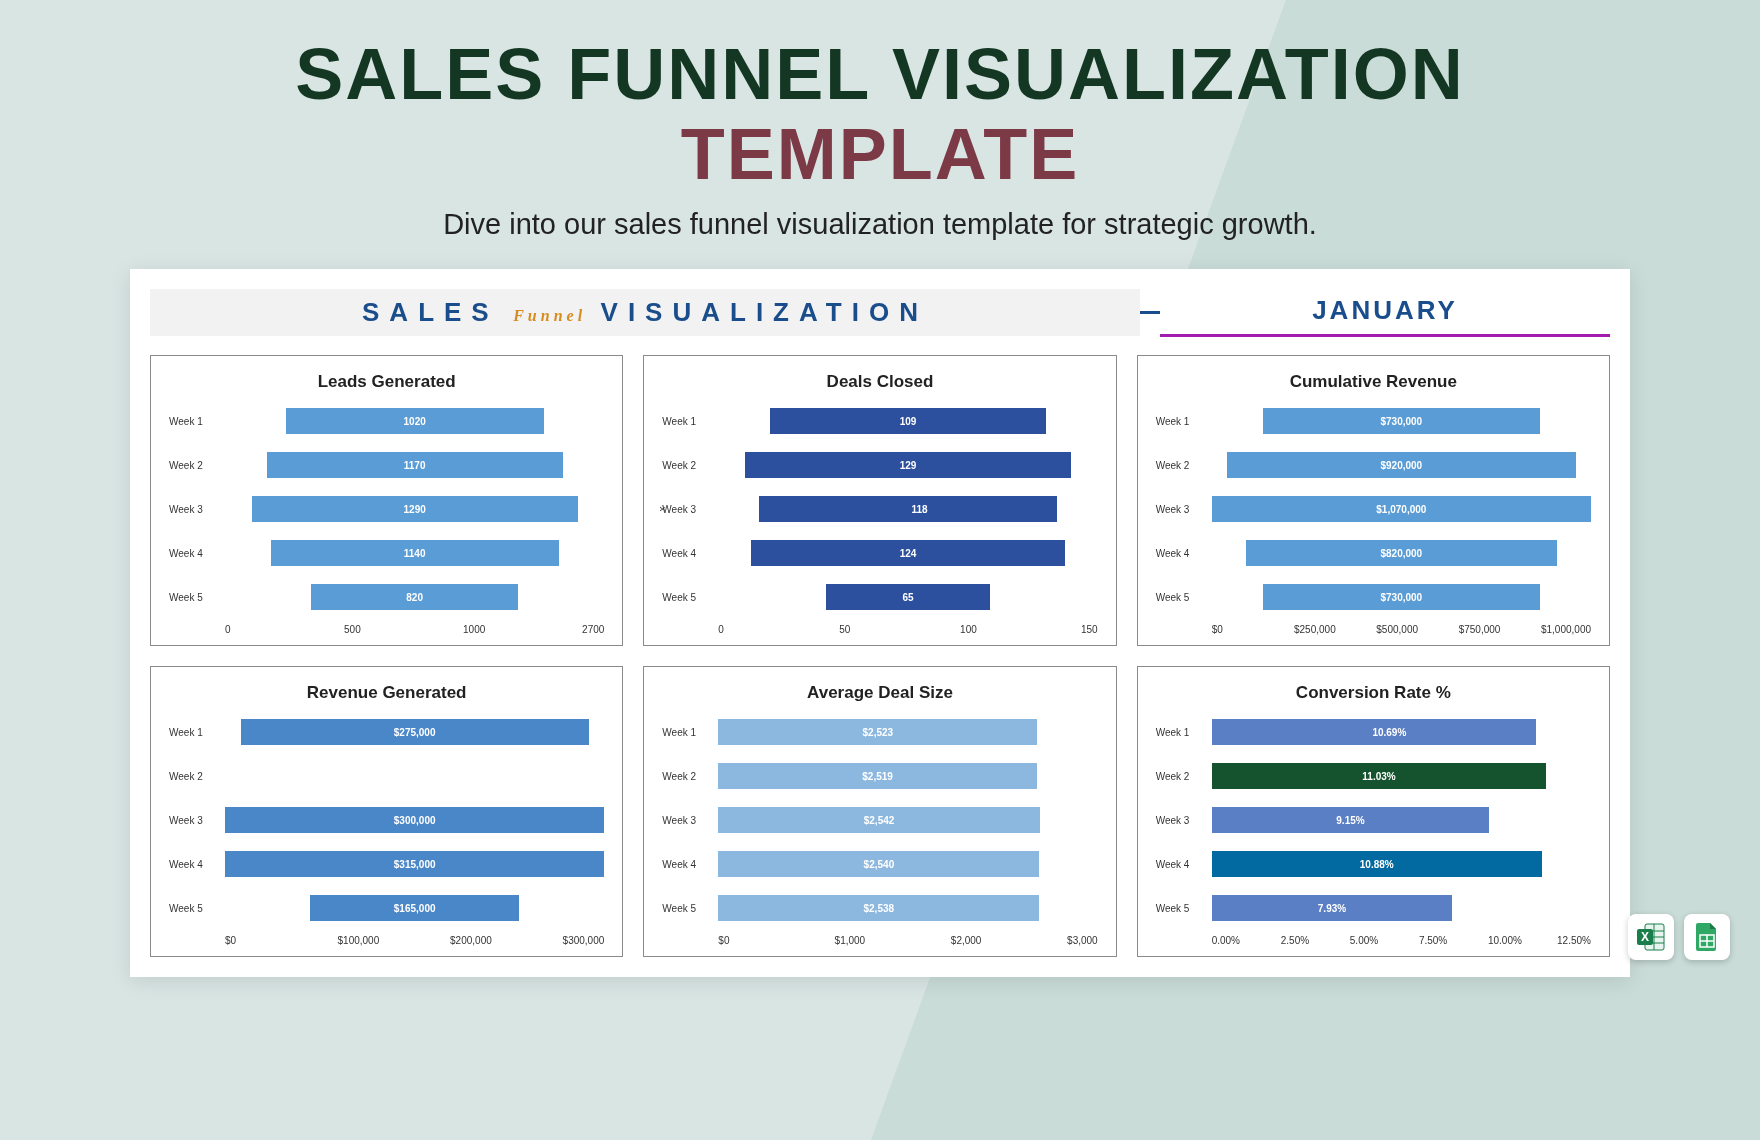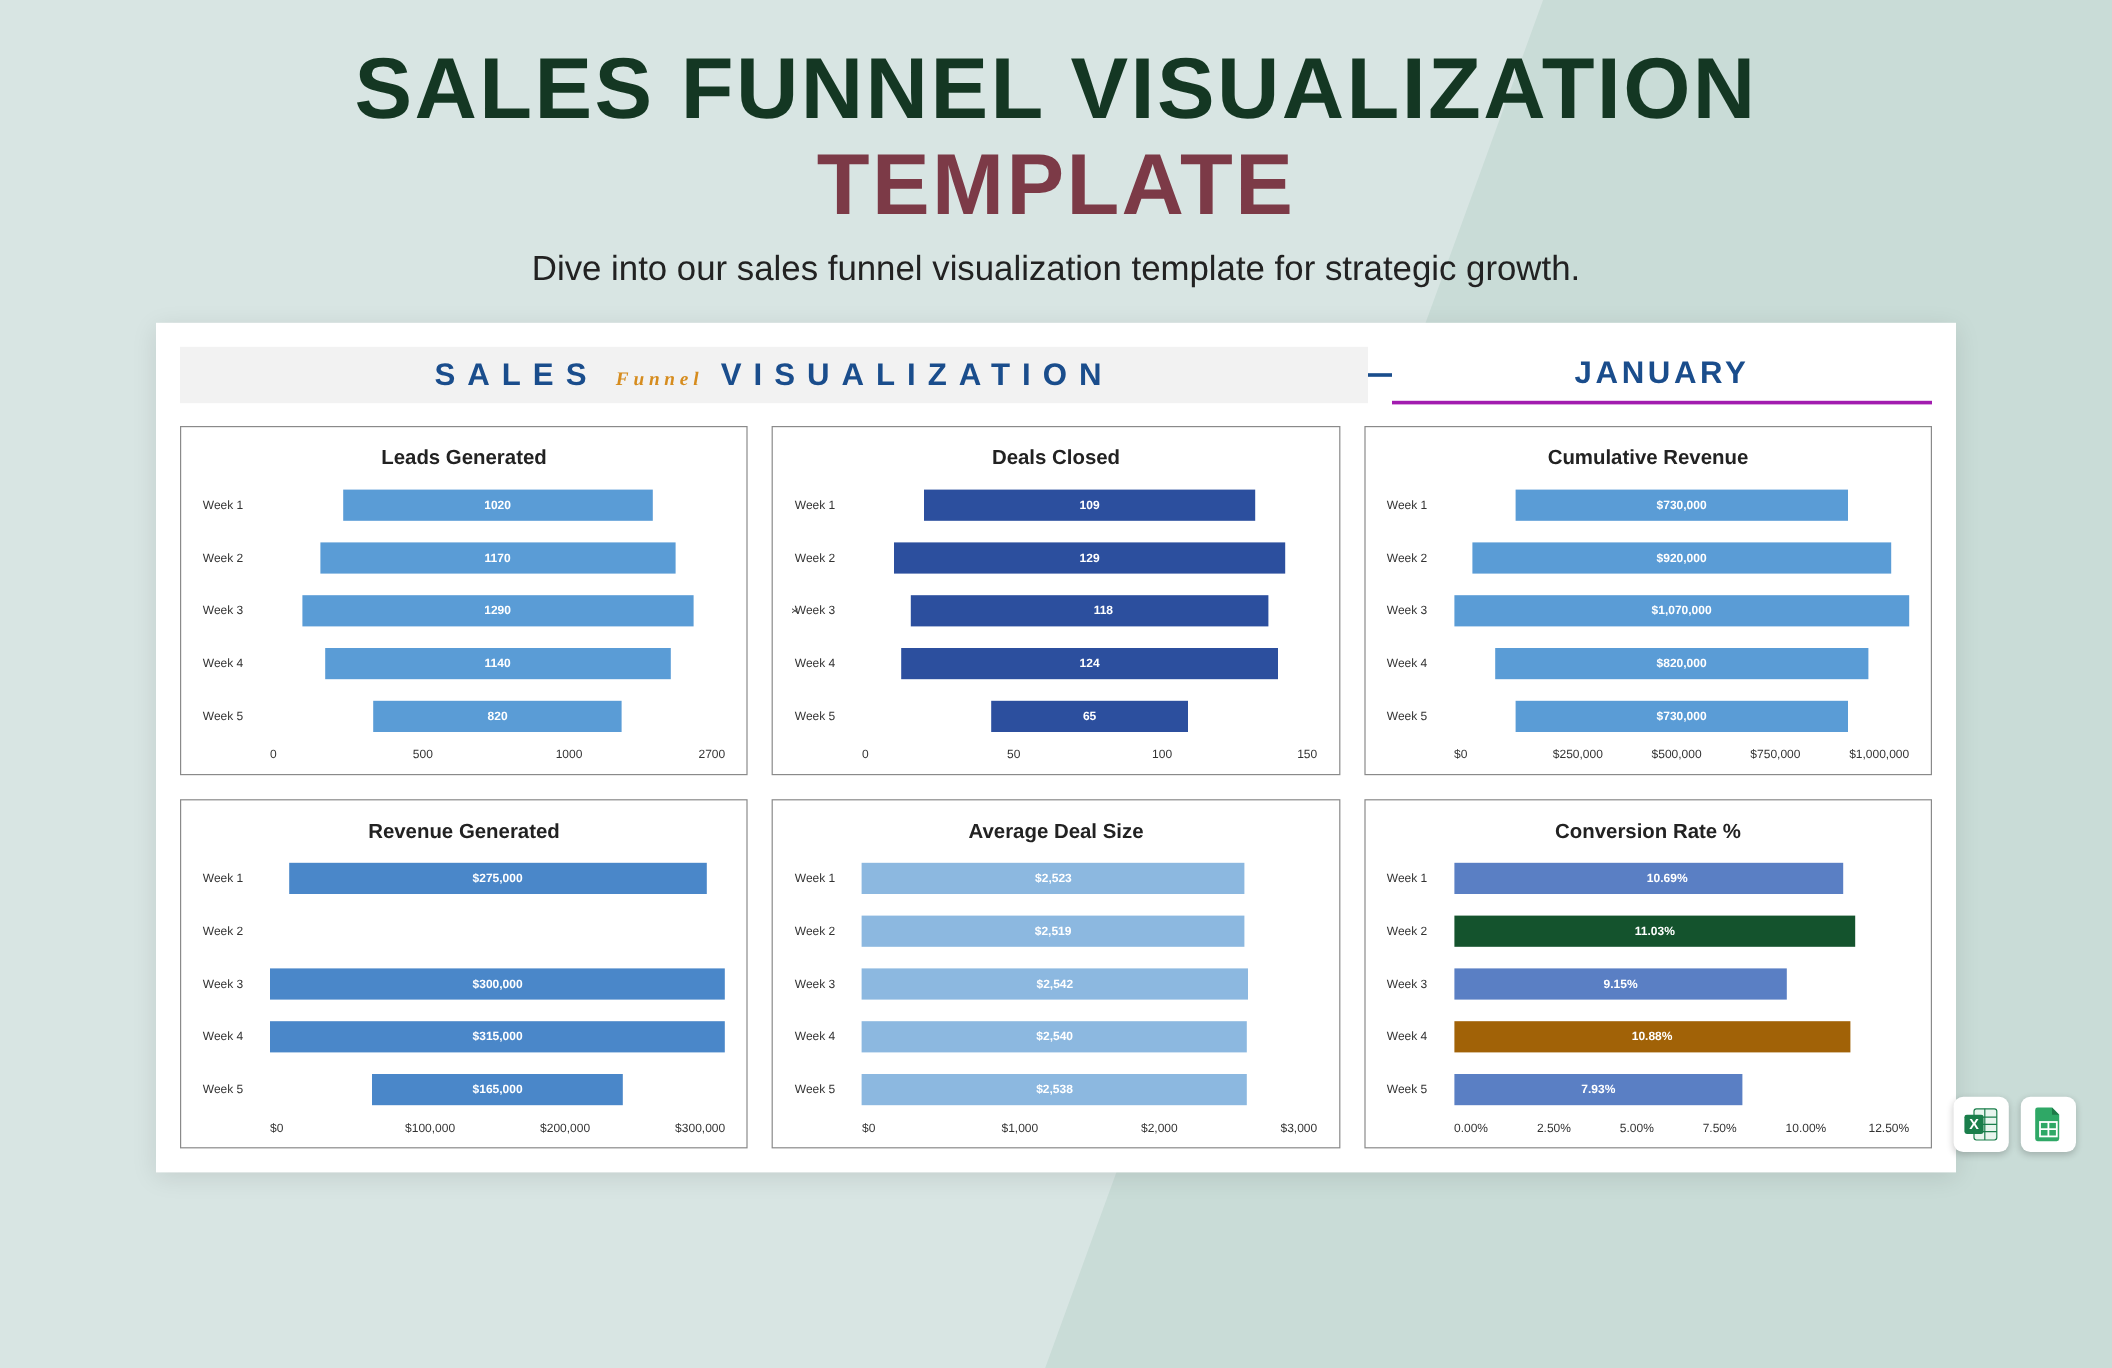--- a/index.html
+++ b/index.html
@@ -464,21 +464,21 @@
             <div class="bar-label">Week 3</div>
             <div class="bar-track">
               <div class="bar-fill" style="width: 73.2%; background: rgb(90, 127, 196); left: 0px;">
                 <span class="bar-value">9.15%</span>
               </div>
             </div>
           </div>
           <div class="bar-row">
             <div class="bar-label">Week 4</div>
             <div class="bar-track">
-              <div class="bar-fill" style="width: 87.04%; background: #a16207; left: 0px;">
+              <div class="bar-fill" style="width: 87.04%; background: #0369a1; left: 0px;">
                 <span class="bar-value">10.88%</span>
               </div>
             </div>
           </div>
           <div class="bar-row">
             <div class="bar-label">Week 5</div>
             <div class="bar-track">
               <div class="bar-fill" style="width: 63.44%; background: rgb(90, 127, 196); left: 0px;">
                 <span class="bar-value">7.93%</span>
               </div>

